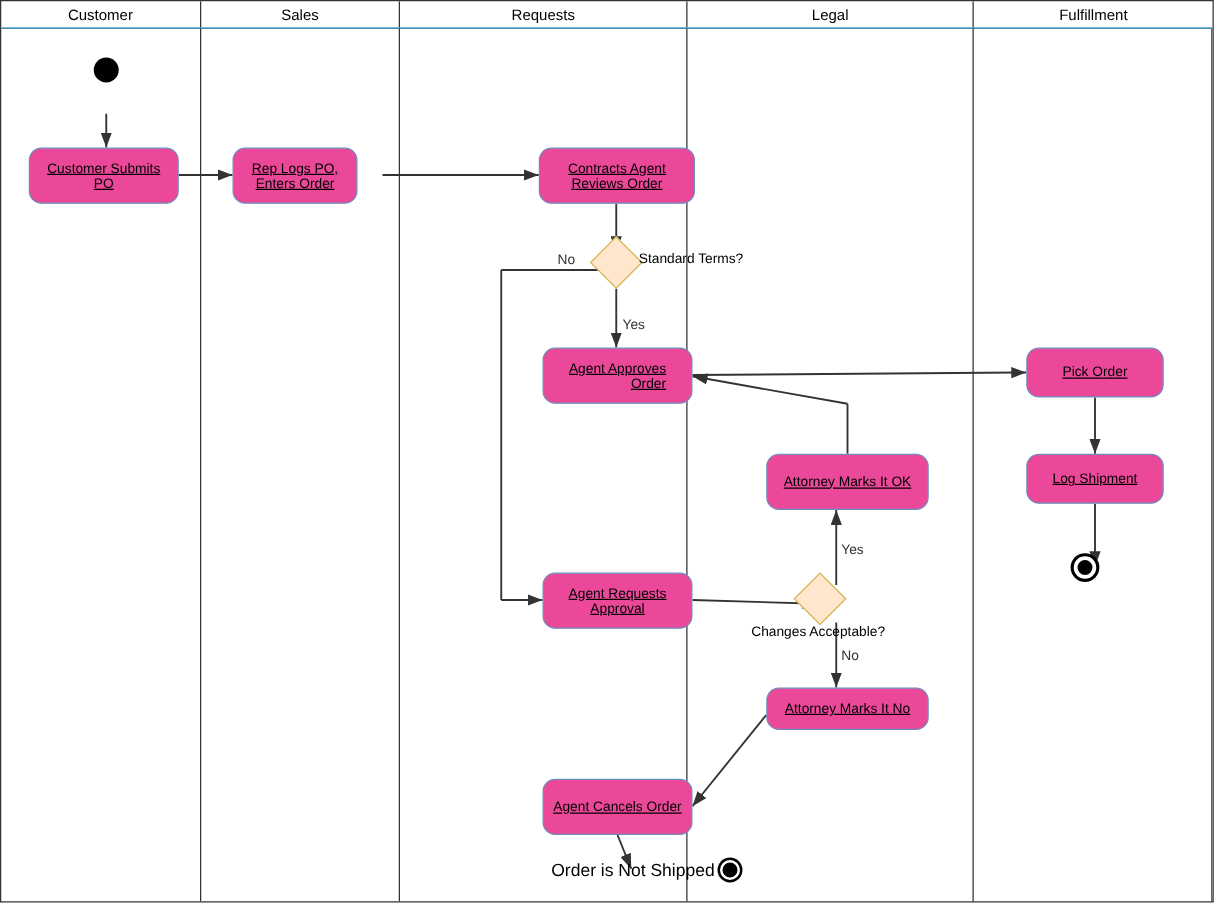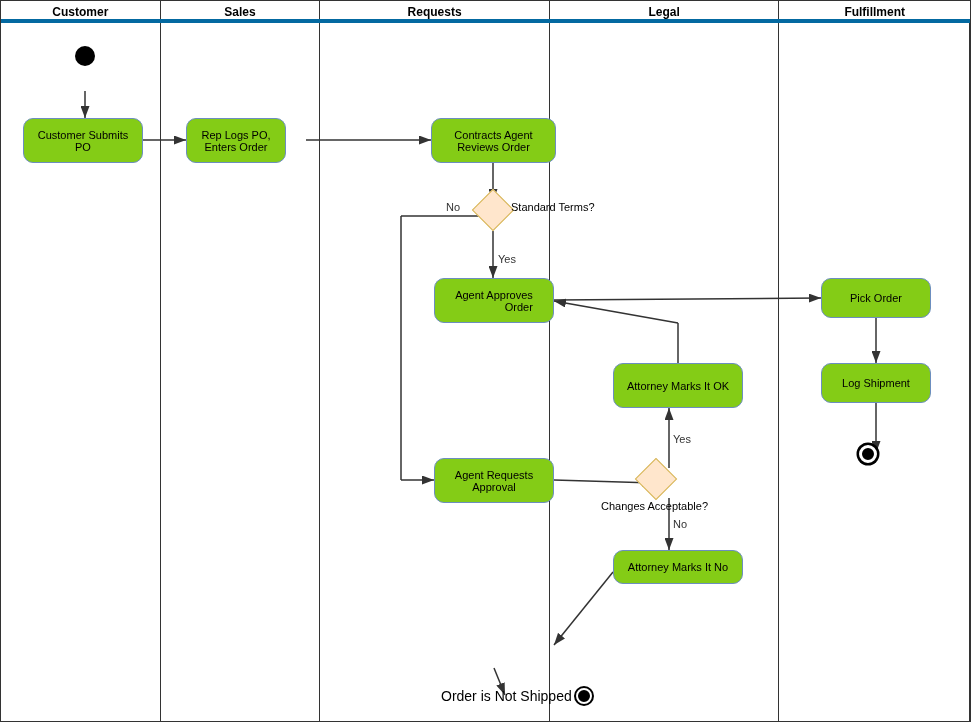--- a/index.html
+++ b/index.html
@@ -9,23 +9,22 @@
       width: 971px;
       height: 722px;
       border: 1px solid #333;
       position: relative;
       overflow: hidden;
     }
 
     
     .swimlane-headers {
       display: flex;
-      border-bottom: 4px solid #0369a1;
+      border-bottom: 1px solid #0369a1;
       height: 22px;
-      font-weight: bold;
     }
     .swimlane-header {
       border-right: 1px solid #333;
       text-align: center;
       line-height: 22px;
       font-size: 12px;
     }
     .swimlane-header:last-child { border-right: none; }
 
     
@@ -52,23 +51,24 @@
     }
 
     
     .uml-node {
       position: absolute;
       display: flex;
       align-items: center;
       justify-content: center;
       text-align: center;
       font-size: 11px;
-      background: #84cc16;
+      background: #ec4899;
       border: 1.5px solid #6c8ebf;
       border-radius: 10px;
+      text-decoration: underline;
     }
 
     .uml-start {
       position: absolute;
       width: 20px;
       height: 20px;
       background: #000;
       border-radius: 50%;
     }
 
@@ -185,20 +185,23 @@
 
     <div style="position:absolute; left:640px; top:441px; width:30px; height:30px;">
       <div class="uml-diamond"></div>
     </div>
     <div style="position:absolute; left:600px; top:477px; font-size:11px;">Changes Acceptable?</div>
 
     <div class="uml-node" style="left:612px; top:527px; width:130px; height:34px;">
       <span>Attorney Marks It No</span>
     </div>
 
+    <div class="uml-node" style="left:433px; top:600px; width:120px; height:45px;">
+      <span>Agent Cancels Order</span>
+    </div>
 
     <div style="position:absolute; left:440px; top:665px; font-size:14px; display:flex; align-items:center; gap:4px;">
       <span>Order is Not Shipped</span>
       <div style="width:16px; height:16px; background:#000; border-radius:50%; border:2px solid #fff; box-shadow:0 0 0 2px #000; display:inline-block;"></div>
     </div>
 
     <div class="uml-node" style="left:820px; top:255px; width:110px; height:40px;">
       <span>Pick Order</span>
     </div>
 

